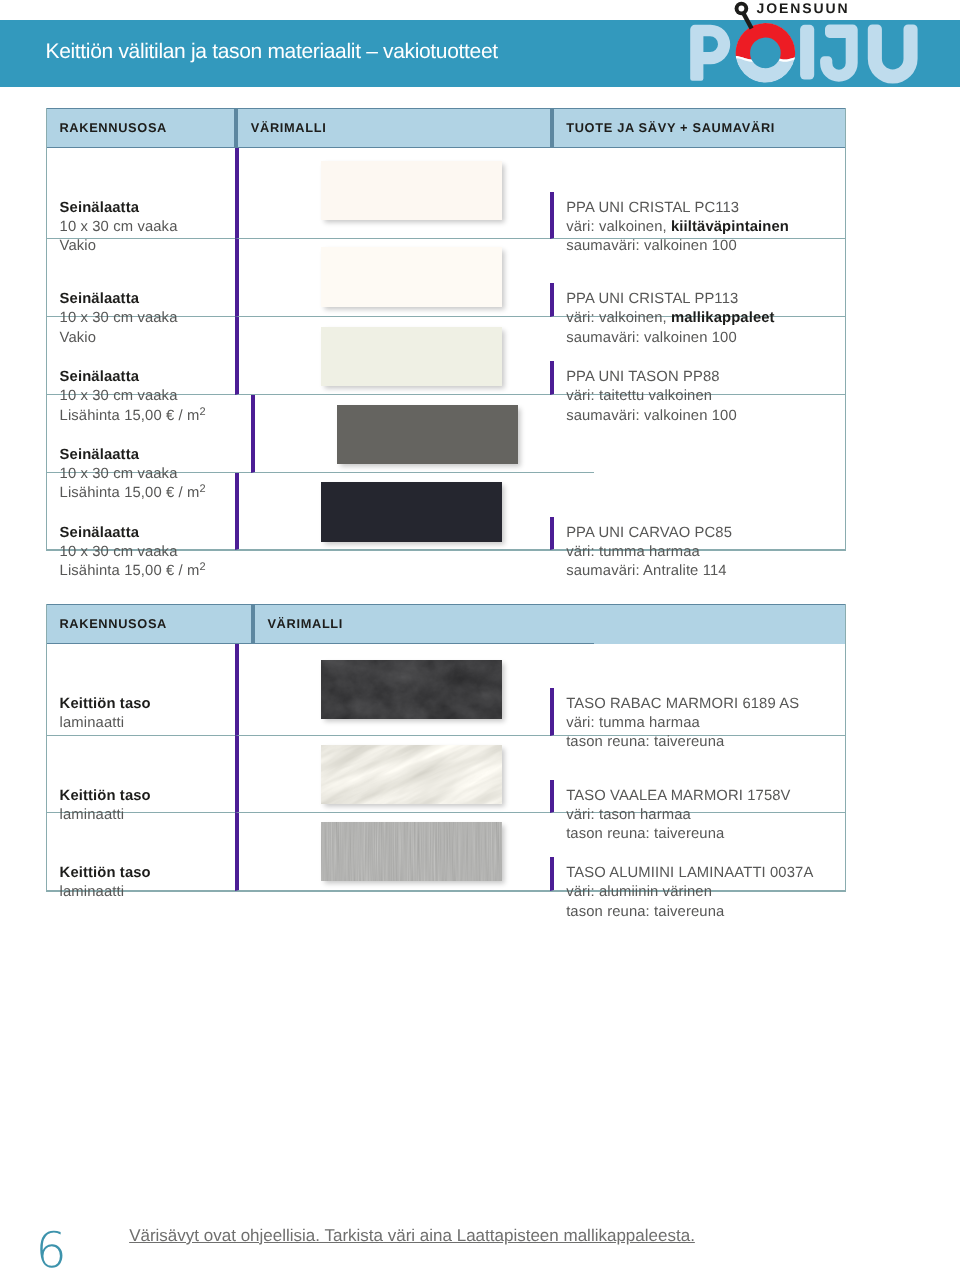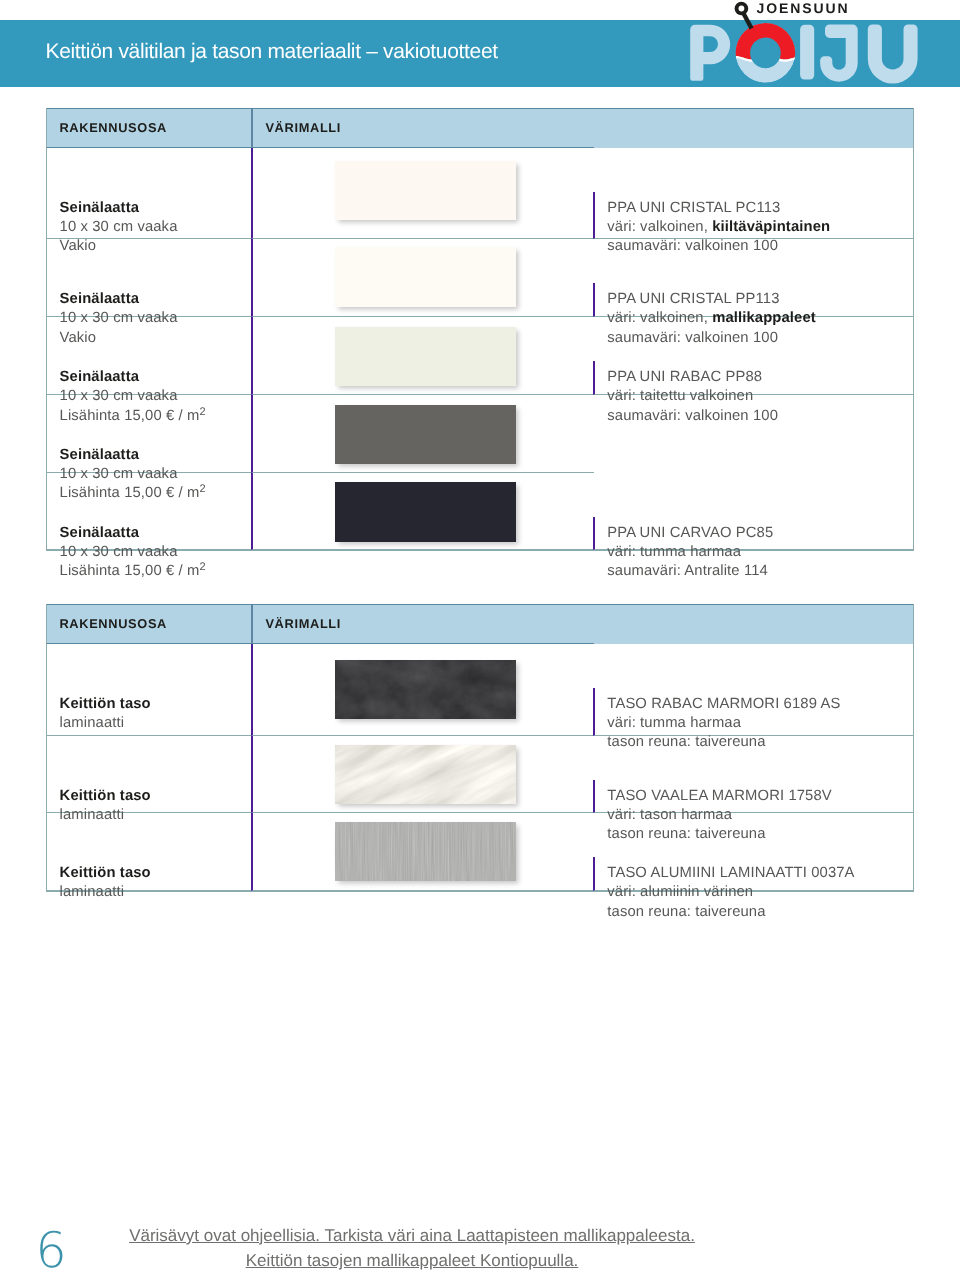--- a/index.html
+++ b/index.html
@@ -18,25 +18,25 @@
   .logo{position:absolute;left:689px;top:0;width:231px;height:88px;text-align:center;}
   .logo svg{display:block;}
   .lglyph path,.lglyph rect{fill:#bfdced;}
   .btop{fill:#ed1c24;}
   .bbot{fill:#bfdced;}
   .bwave{fill:#ffffff;}
   .ltop{font-family:"Liberation Sans",sans-serif;font-size:14px;font-weight:bold;
         letter-spacing:1.9px;fill:#1d1d1b;}
 
   
-  .tbl{position:absolute;left:46px;width:868px;box-sizing:border-box;
+  .tbl{position:absolute;left:46px;width:800px;box-sizing:border-box;
        border:1px solid #8aacaf;border-top:none;}
   .trow{display:flex;position:relative;box-sizing:border-box;}
   .trow > div{position:relative;box-sizing:border-box;
-              border-left:2px solid #4c1d95;border-bottom:1px solid #8aacaf;}
+              border-left:4px solid #4c1d95;border-bottom:1px solid #8aacaf;}
   .trow > div:first-child{border-left:none;}
   .c1{width:204px;}
   .c2{width:343px;}
   .c3{width:321px;}
 
   .hdr{background:#b1d3e4;border-top:1px solid #5d87a0;}
   .hdr > div{border-bottom:1px solid #5d87a0;border-left-color:#5d87a0;}
   .hdr .lbl{font-size:12.8px;font-weight:bold;color:#1d1d1b;letter-spacing:.67px;
             line-height:37.5px;padding-left:12.4px;white-space:nowrap;}
 
@@ -134,41 +134,44 @@
   </div>
 
   <div id="tbl1" class="tbl" style="top:108px;">
       <div class="trow hdr">
         <div class="c1">
           <div class="lbl">RAKENNUSOSA</div>
         </div>
         <div class="c2">
           <div class="lbl">VÄRIMALLI</div>
         </div>
+        <div class="c3">
+          <div class="lbl">TUOTE JA SÄVY + SAUMAVÄRI</div>
+        </div>
       </div>
       <div class="trow" style="height:91.5px">
         <div class="c1 cell"><span class="b">Seinälaatta</span><br><span>10 x 30 cm vaaka</span><br><span>Vakio</span></div>
         <div class="c2 swwrap">
           <div class="sw" style="top:13.3px;background:#fdf8f2"></div>
         </div>
         <div class="c3 cell"><span>PPA UNI CRISTAL PC113</span><br><span>väri: valkoinen, </span><span class="b">kiiltäväpintainen</span><br><span>saumaväri: valkoinen 100</span></div>
       </div>
       <div class="trow" style="height:78px">
         <div class="c1 cell"><span class="b">Seinälaatta</span><br><span>10 x 30 cm vaaka</span><br><span>Vakio</span></div>
         <div class="c2 swwrap">
           <div class="sw" style="top:8px;background:#fefaf4"></div>
         </div>
         <div class="c3 cell"><span>PPA UNI CRISTAL PP113</span><br><span>väri: valkoinen, </span><span class="b">mallikappaleet</span><br><span>saumaväri: valkoinen 100</span></div>
       </div>
       <div class="trow" style="height:77.5px">
         <div class="c1 cell"><span class="b">Seinälaatta</span><br><span>10 x 30 cm vaaka</span><br><span>Lisähinta 15,00 € / m<span class="sup">2</span></span></div>
         <div class="c2 swwrap">
           <div class="sw" style="top:9.9px;background:#eff0e4"></div>
         </div>
-        <div class="c3 cell"><span>PPA UNI RABAC PP88</span><br><span>väri: taitettu valkoinen</span><br><span>saumaväri: valkoinen 100</span></div>
+        <div class="c3 cell"><span>PPA UNI TASON PP88</span><br><span>väri: taitettu valkoinen</span><br><span>saumaväri: valkoinen 100</span></div>
       </div>
       <div class="trow" style="height:78px">
         <div class="c1 cell"><span class="b">Seinälaatta</span><br><span>10 x 30 cm vaaka</span><br><span>Lisähinta 15,00 € / m<span class="sup">2</span></span></div>
         <div class="c2 swwrap">
           <div class="sw" style="top:10.2px;background:#656460"></div>
         </div>
       </div>
       <div class="trow" style="height:77px">
         <div class="c1 cell"><span class="b">Seinälaatta</span><br><span>10 x 30 cm vaaka</span><br><span>Lisähinta 15,00 € / m<span class="sup">2</span></span></div>
         <div class="c2 swwrap">
@@ -213,16 +216,15 @@
               <rect width="181" height="59.5" filter="url(#fxAlu)"></rect>
             </svg></div>
         </div>
         <div class="c3 cell"><span>TASO ALUMIINI LAMINAATTI 0037A</span><br><span>väri: alumiinin värinen</span><br><span>tason reuna: taivereuna</span></div>
       </div>
     </div>
 
   <div class="pageno">6</div>
   <div class="foot">
     <div>Värisävyt ovat ohjeellisia. Tarkista väri aina Laattapisteen mallikappaleesta.</div>
-    <div>Keittiön tasojen mallikappaleet Kontiopuulla.</div>
   </div>
 
 </div>
 
 </body></html>

